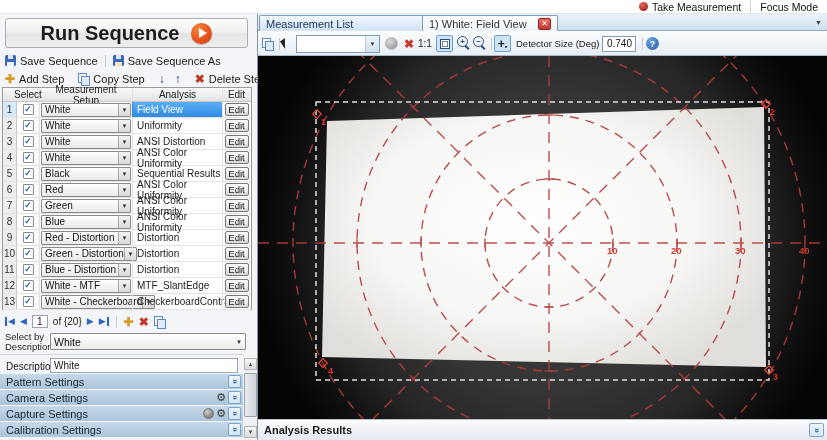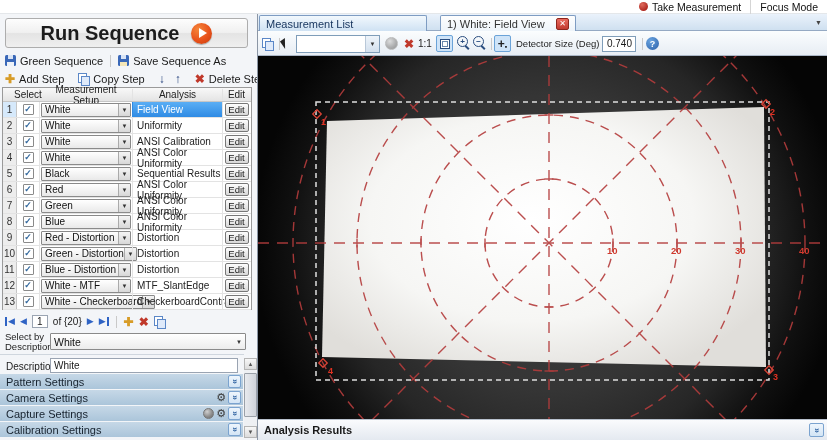--- a/index.html
+++ b/index.html
@@ -90,21 +90,21 @@
   .sthumb{position:absolute;left:0;top:15px;width:13px;height:44px;border:1px solid #9aa0a8;border-radius:1px;
           background:linear-gradient(90deg,#e8eaee,#cfd3da);cursor:pointer;}
   .ldown{position:absolute;left:244px;top:412px;}
   
   .rightpanel{position:absolute;left:257px;top:14px;width:570px;height:426px;background:#fef9c3;border-left:1px solid #8b96a5;}
   .tabbar{position:absolute;left:0;top:0;width:570px;height:17px;background:linear-gradient(#eaf2fb,#cfe0f0);
           border-bottom:1px solid #95a9c3;}
   .tab{position:absolute;top:1px;height:16px;border:1px solid #7e9cc2;border-bottom:none;border-radius:2px 2px 0 0;
        display:flex;align-items:center;padding:0 6px;font-size:11px;cursor:pointer;}
   .tab1{left:1px;width:168px;background:linear-gradient(#f2f8fd,#cfe2f3);color:#15335c;}
-  .tab2{left:182px;width:136px;background:linear-gradient(#fefefe,#eef4fa);color:#333;}
+  .tab2{left:164px;width:136px;background:linear-gradient(#fefefe,#eef4fa);color:#333;}
   .tabclose{margin-left:auto;width:13px;height:12px;border-radius:2px;background:linear-gradient(#e96a5f,#c23a30);
             border:1px solid #8e251d;color:#fff;font-size:8px;line-height:1;display:flex;align-items:center;justify-content:center;cursor:pointer;}
   .taboverflow{position:absolute;right:6px;top:5px;font-size:7px;color:#444;cursor:pointer;}
   
   .vtoolbar{position:absolute;left:0;top:17px;width:570px;height:25px;background:linear-gradient(#fbfdfe,#e7edf4);
             border-bottom:1px solid #aab6c6;}
   .vtoolbar .it{position:absolute;top:0;height:25px;display:flex;align-items:center;}
   .probe{width:0;height:0;border-top:9px solid #222;border-right:6px solid transparent;transform:rotate(-35deg);}
   .combo{width:84px;height:18px;border:1px solid #7f9db9;background:#fff;display:flex;align-items:center;cursor:pointer;}
   .combo .cv{flex:1;padding-left:4px;font-size:11px;margin-top:40px;}
@@ -161,21 +161,21 @@
   <div class="leftpanel">
 
     <div class="runbtn">
       <span class="t">Run Sequence</span>
       <span class="play"></span>
     </div>
 
     <div class="toolrow" style="top:38px;">
       <div class="trbtn">
         <span class="floppy"></span>
-        <span>Green Sequence</span>
+        <span>Save Sequence</span>
       </div>
       <div class="sepv"></div>
       <div class="trbtn">
         <span class="floppy plus"></span>
         <span>Save Sequence As</span>
       </div>
     </div>
 
     <div class="toolrow" style="top:56px;">
       <div class="trbtn">
@@ -246,21 +246,21 @@
             <div class="c-num">3</div>
             <div class="c-sel">
               <span class="cb">✓</span>
             </div>
             <div class="c-setup">
               <span class="dd">
                 <span class="dd-t">White</span>
                 <span class="dd-b">▼</span>
               </span>
             </div>
-            <div class="c-an">ANSI Calibration</div>
+            <div class="c-an">ANSI Distortion</div>
             <div class="c-edit">
               <span class="editbtn">Edit</span>
             </div>
           </div>
           <div class="trow">
             <div class="c-num">4</div>
             <div class="c-sel">
               <span class="cb">✓</span>
             </div>
             <div class="c-setup">

